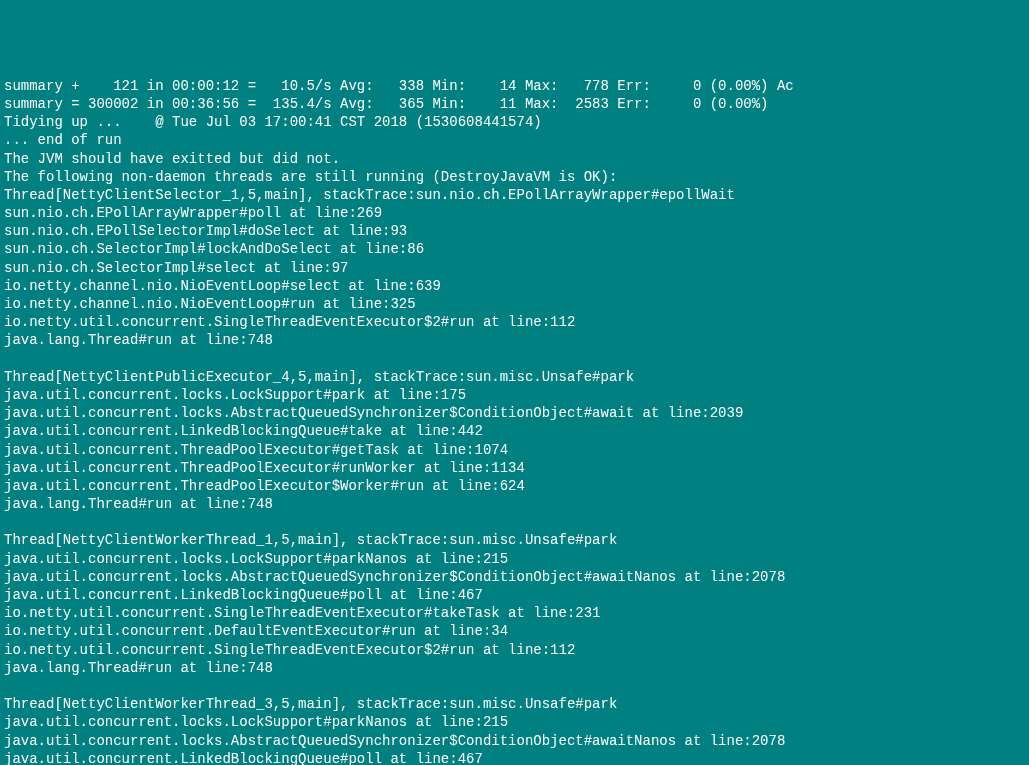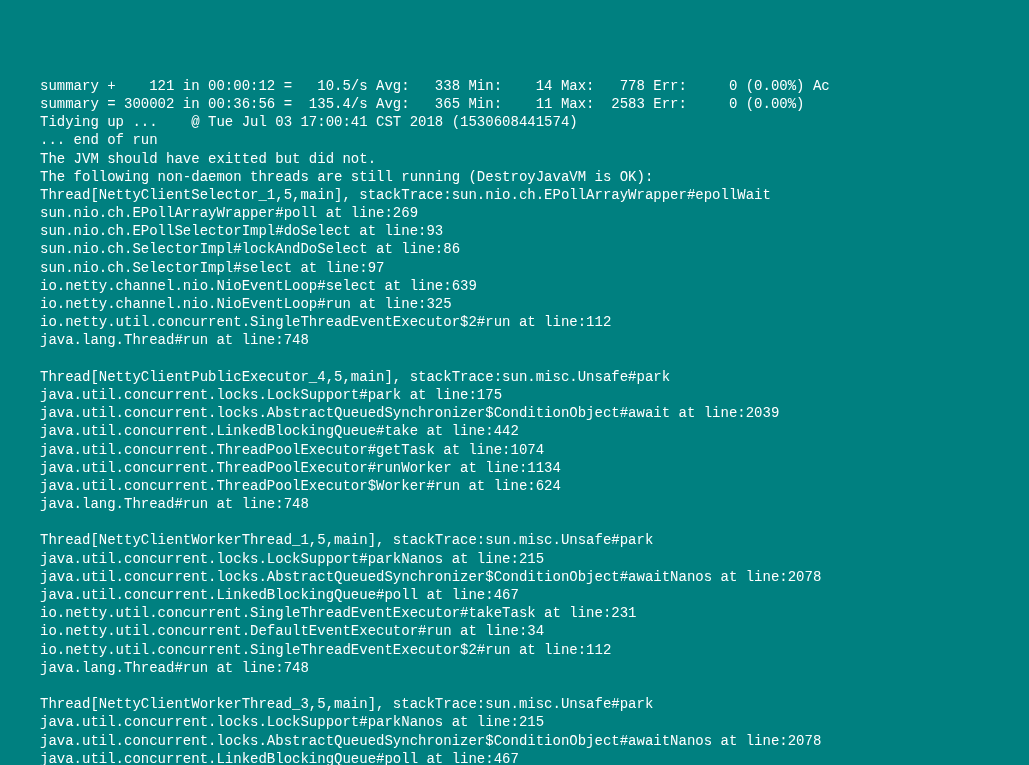--- a/index.html
+++ b/index.html
@@ -14,21 +14,20 @@
       font-size: 14px;
       line-height: 1.3;
       padding: 4px;
       white-space: pre;
       overflow-x: auto;
       width: 1029px;
       height: 765px;
     }
     .terminal-line {
       display: block;
-      margin-left: 36px;
     }
   </style>
 </head>
 <body>
 
 
 
 <div id="terminal-output"><span class="terminal-line">summary +    121 in 00:00:12 =   10.5/s Avg:   338 Min:    14 Max:   778 Err:     0 (0.00%) Ac</span><span class="terminal-line">summary = 300002 in 00:36:56 =  135.4/s Avg:   365 Min:    11 Max:  2583 Err:     0 (0.00%)</span><span class="terminal-line">Tidying up ...    @ Tue Jul 03 17:00:41 CST 2018 (1530608441574)</span><span class="terminal-line">... end of run</span><span class="terminal-line">The JVM should have exitted but did not.</span><span class="terminal-line">The following non-daemon threads are still running (DestroyJavaVM is OK):</span><span class="terminal-line">Thread[NettyClientSelector_1,5,main], stackTrace:sun.nio.ch.EPollArrayWrapper#epollWait</span><span class="terminal-line">sun.nio.ch.EPollArrayWrapper#poll at line:269</span><span class="terminal-line">sun.nio.ch.EPollSelectorImpl#doSelect at line:93</span><span class="terminal-line">sun.nio.ch.SelectorImpl#lockAndDoSelect at line:86</span><span class="terminal-line">sun.nio.ch.SelectorImpl#select at line:97</span><span class="terminal-line">io.netty.channel.nio.NioEventLoop#select at line:639</span><span class="terminal-line">io.netty.channel.nio.NioEventLoop#run at line:325</span><span class="terminal-line">io.netty.util.concurrent.SingleThreadEventExecutor$2#run at line:112</span><span class="terminal-line">java.lang.Thread#run at line:748</span><span class="terminal-line">&nbsp;</span><span class="terminal-line">Thread[NettyClientPublicExecutor_4,5,main], stackTrace:sun.misc.Unsafe#park</span><span class="terminal-line">java.util.concurrent.locks.LockSupport#park at line:175</span><span class="terminal-line">java.util.concurrent.locks.AbstractQueuedSynchronizer$ConditionObject#await at line:2039</span><span class="terminal-line">java.util.concurrent.LinkedBlockingQueue#take at line:442</span><span class="terminal-line">java.util.concurrent.ThreadPoolExecutor#getTask at line:1074</span><span class="terminal-line">java.util.concurrent.ThreadPoolExecutor#runWorker at line:1134</span><span class="terminal-line">java.util.concurrent.ThreadPoolExecutor$Worker#run at line:624</span><span class="terminal-line">java.lang.Thread#run at line:748</span><span class="terminal-line">&nbsp;</span><span class="terminal-line">Thread[NettyClientWorkerThread_1,5,main], stackTrace:sun.misc.Unsafe#park</span><span class="terminal-line">java.util.concurrent.locks.LockSupport#parkNanos at line:215</span><span class="terminal-line">java.util.concurrent.locks.AbstractQueuedSynchronizer$ConditionObject#awaitNanos at line:2078</span><span class="terminal-line">java.util.concurrent.LinkedBlockingQueue#poll at line:467</span><span class="terminal-line">io.netty.util.concurrent.SingleThreadEventExecutor#takeTask at line:231</span><span class="terminal-line">io.netty.util.concurrent.DefaultEventExecutor#run at line:34</span><span class="terminal-line">io.netty.util.concurrent.SingleThreadEventExecutor$2#run at line:112</span><span class="terminal-line">java.lang.Thread#run at line:748</span><span class="terminal-line">&nbsp;</span><span class="terminal-line">Thread[NettyClientWorkerThread_3,5,main], stackTrace:sun.misc.Unsafe#park</span><span class="terminal-line">java.util.concurrent.locks.LockSupport#parkNanos at line:215</span><span class="terminal-line">java.util.concurrent.locks.AbstractQueuedSynchronizer$ConditionObject#awaitNanos at line:2078</span><span class="terminal-line">java.util.concurrent.LinkedBlockingQueue#poll at line:467</span></div>
 
 

